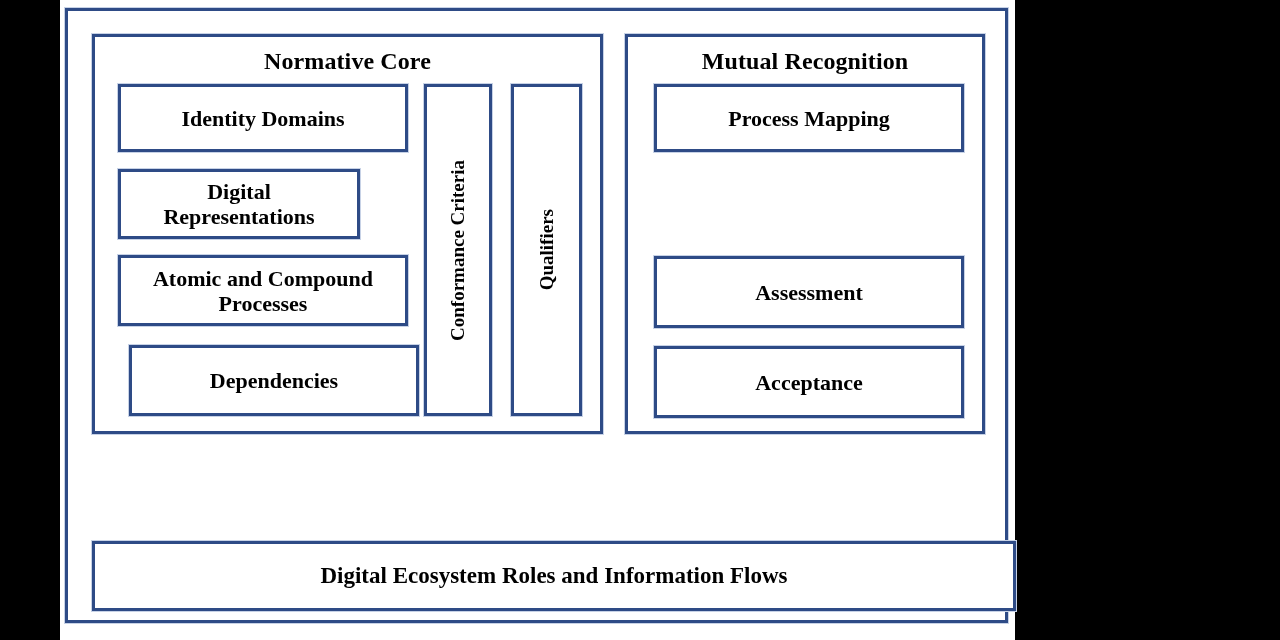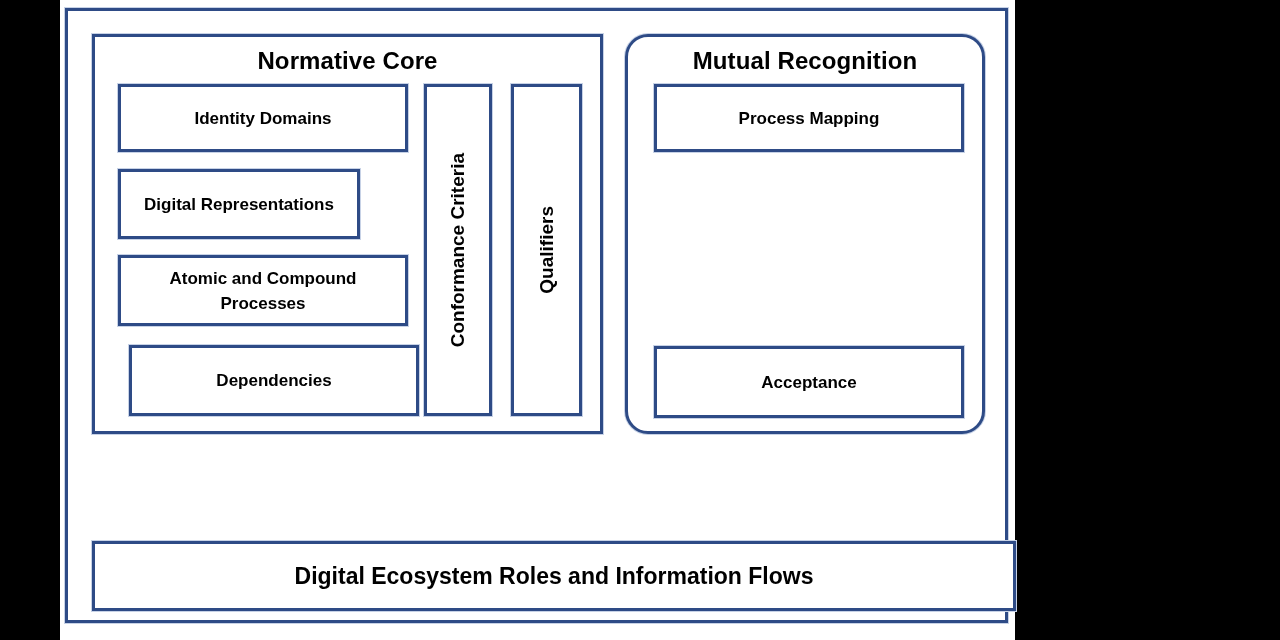--- a/index.html
+++ b/index.html
@@ -32,20 +32,21 @@
     background: #ffffff;
   }
 
   
   .box {
     position: absolute;
     box-sizing: border-box;
     background: #ffffff;
     border: 3px solid #2e4b86;
     box-shadow: 0 0 0 1px #c7d2e6;
+    font-family: Liberation Serif, serif;
   }
 
   .outer-frame {
     left: 65px;
     top: 8px;
     width: 943px;
     height: 615px;
     border-width: 3px;
   }
 
@@ -58,21 +59,20 @@
     top: 31px;
     width: 511px;
     height: 400px;
   }
 
   .panel-mutual {
     left: 622px;
     top: 31px;
     width: 360px;
     height: 400px;
-    border-radius: 23px;
   }
 
   .panel-title {
     position: absolute;
     left: 0;
     right: 0;
     top: 9px;
     text-align: center;
     font-size: 24px;
     font-weight: bold;
@@ -84,21 +84,21 @@
   .item-box {
     border-width: 3px;
     display: flex;
     align-items: center;
     justify-content: center;
     text-align: center;
     padding: 2px 8px;
   }
 
   .item-label {
-    font-size: 17px;
+    font-size: 22px;
     font-weight: bold;
     color: #000000;
     line-height: 25px;
   }
 
   
   .nc-1 { left: 23px;  top: 47px;  width: 290px; height: 68px; }
   .nc-2 { left: 23px;  top: 132px; width: 242px; height: 70px; }
   .nc-3 { left: 23px;  top: 218px; width: 290px; height: 71px; }
   .nc-4 { left: 34px;  top: 308px; width: 290px; height: 71px; }
@@ -186,20 +186,23 @@
 
     <div class="box panel panel-mutual" style="left:557px; top:23px;">
 
       <div class="panel-title">Mutual Recognition</div>
 
       <div class="box item-box mr-1">
         <span class="item-label">Process Mapping</span>
       </div>
 
 
+      <div class="box item-box mr-3">
+        <span class="item-label">Assessment</span>
+      </div>
 
       <div class="box item-box mr-4">
         <span class="item-label">Acceptance</span>
       </div>
     </div>
 
 
     <div class="box bar bar-ecosystem" style="left:24px; top:530px;">
       <span class="bar-label">Digital Ecosystem Roles and Information Flows</span>
     </div>

